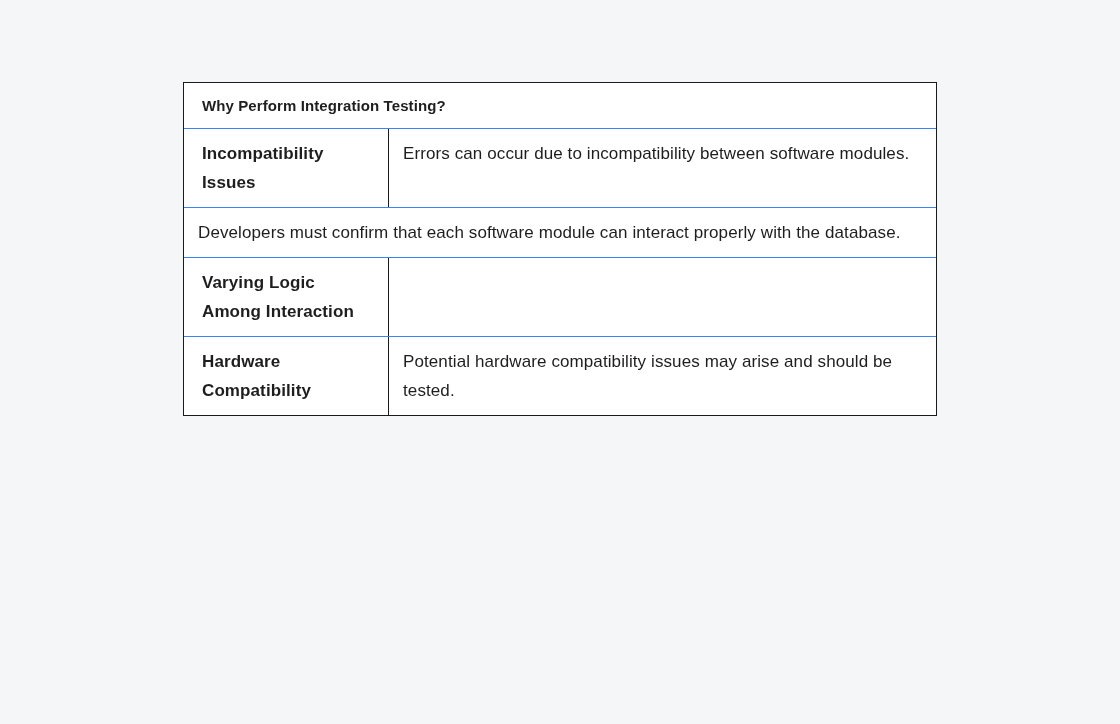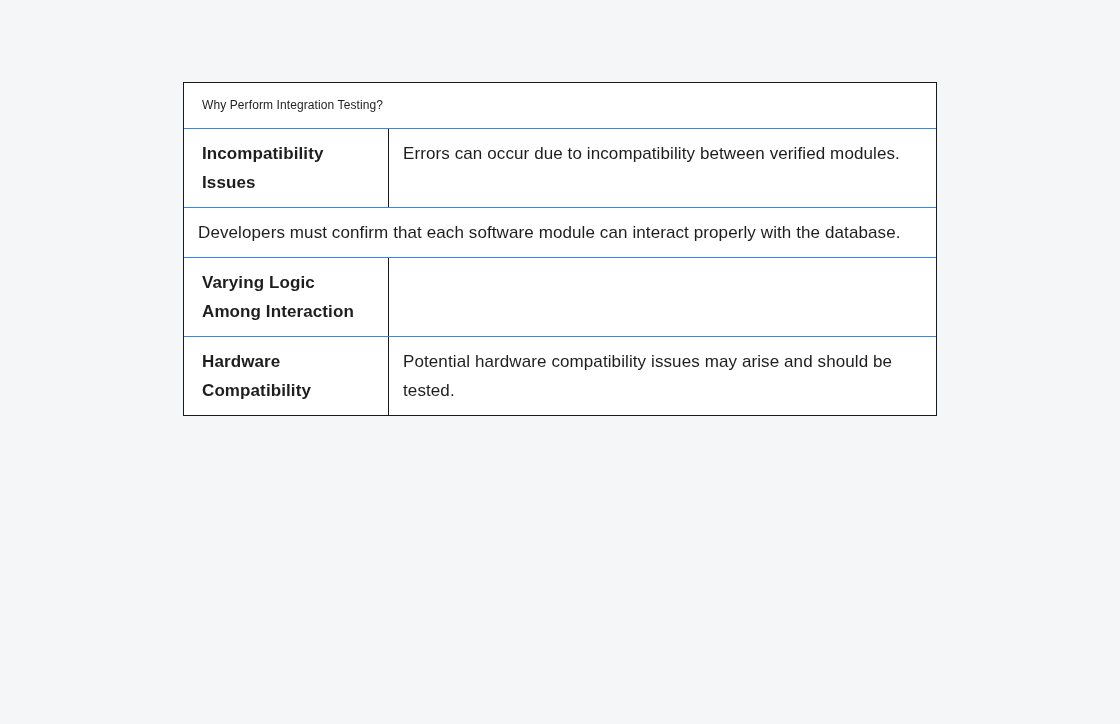--- a/index.html
+++ b/index.html
@@ -22,23 +22,23 @@
   .info-table {
     position: absolute;
     left: 183px;
     top: 82px;
     width: 754px;
     background: #ffffff;
     border: 1px solid #1a1a1a;
   }
   .table-header {
     padding: 8px 18px;
-    font-size: 12px;
+    font-size: 15px;
     line-height: 29px;
-    font-weight: normal;
+    font-weight: bold;
     letter-spacing: 0.1px;
   }
   .table-row {
     display: flex;
     border-top: 1px solid #3b82f6;
   }
   .cell-label {
     width: 205px;
     flex: 0 0 205px;
     border-right: 1px solid #1a1a1a;
@@ -59,21 +59,21 @@
 </head>
 <body>
 
 <div class="page">
   <div class="info-table">
 
     <div class="table-header">Why Perform Integration Testing?</div>
 
     <div class="table-row">
       <div class="cell-label">Incompatibility Issues</div>
-      <div class="cell-desc">Errors can occur due to incompatibility between verified modules.</div>
+      <div class="cell-desc">Errors can occur due to incompatibility between software modules.</div>
     </div>
 
     <div class="table-row">
       <div class="cell-desc">Developers must confirm that each software module can interact properly with the database.</div>
     </div>
 
 
     <div class="table-row">
       <div class="cell-label">Varying Logic Among Interaction</div>
     </div>

